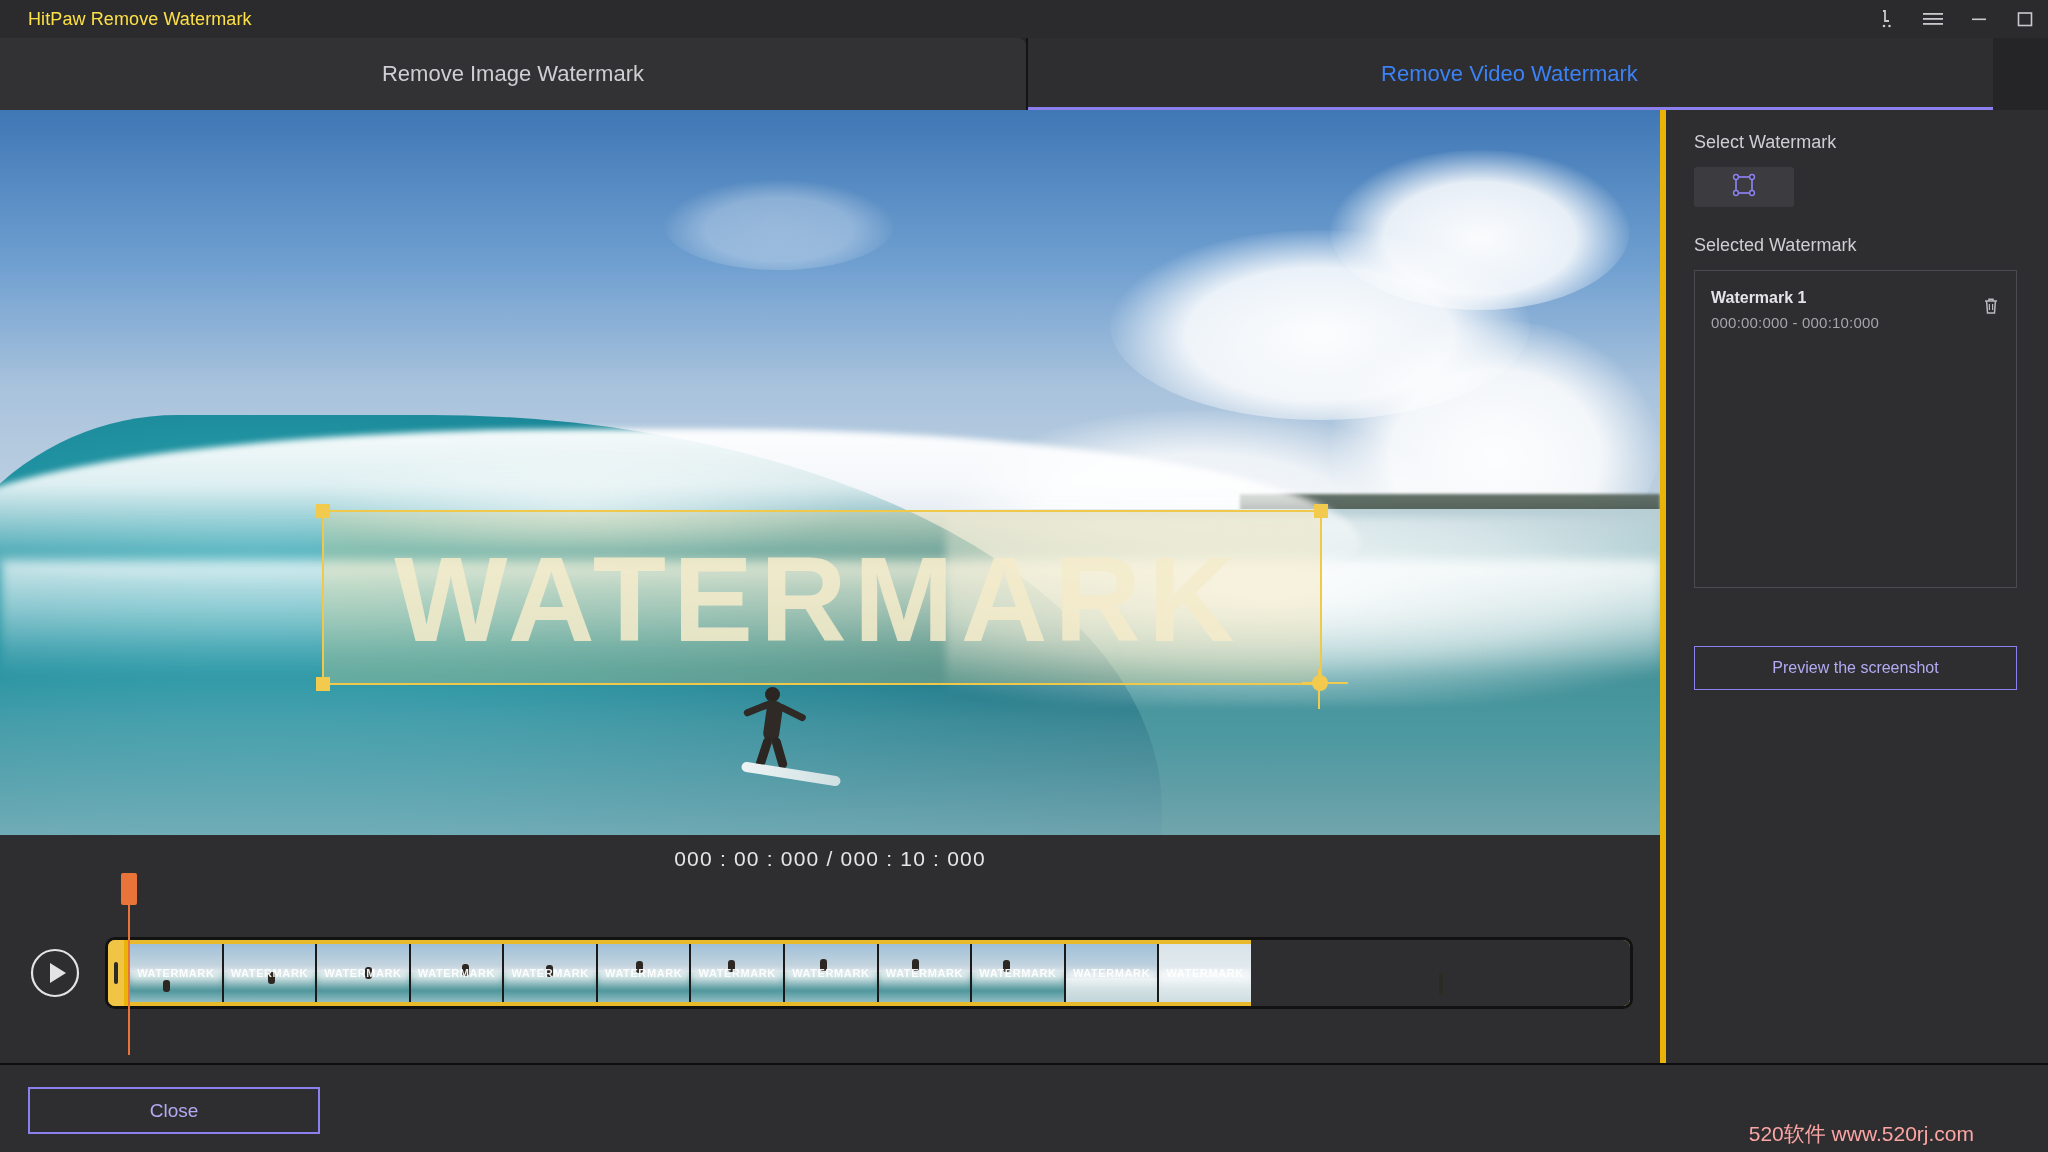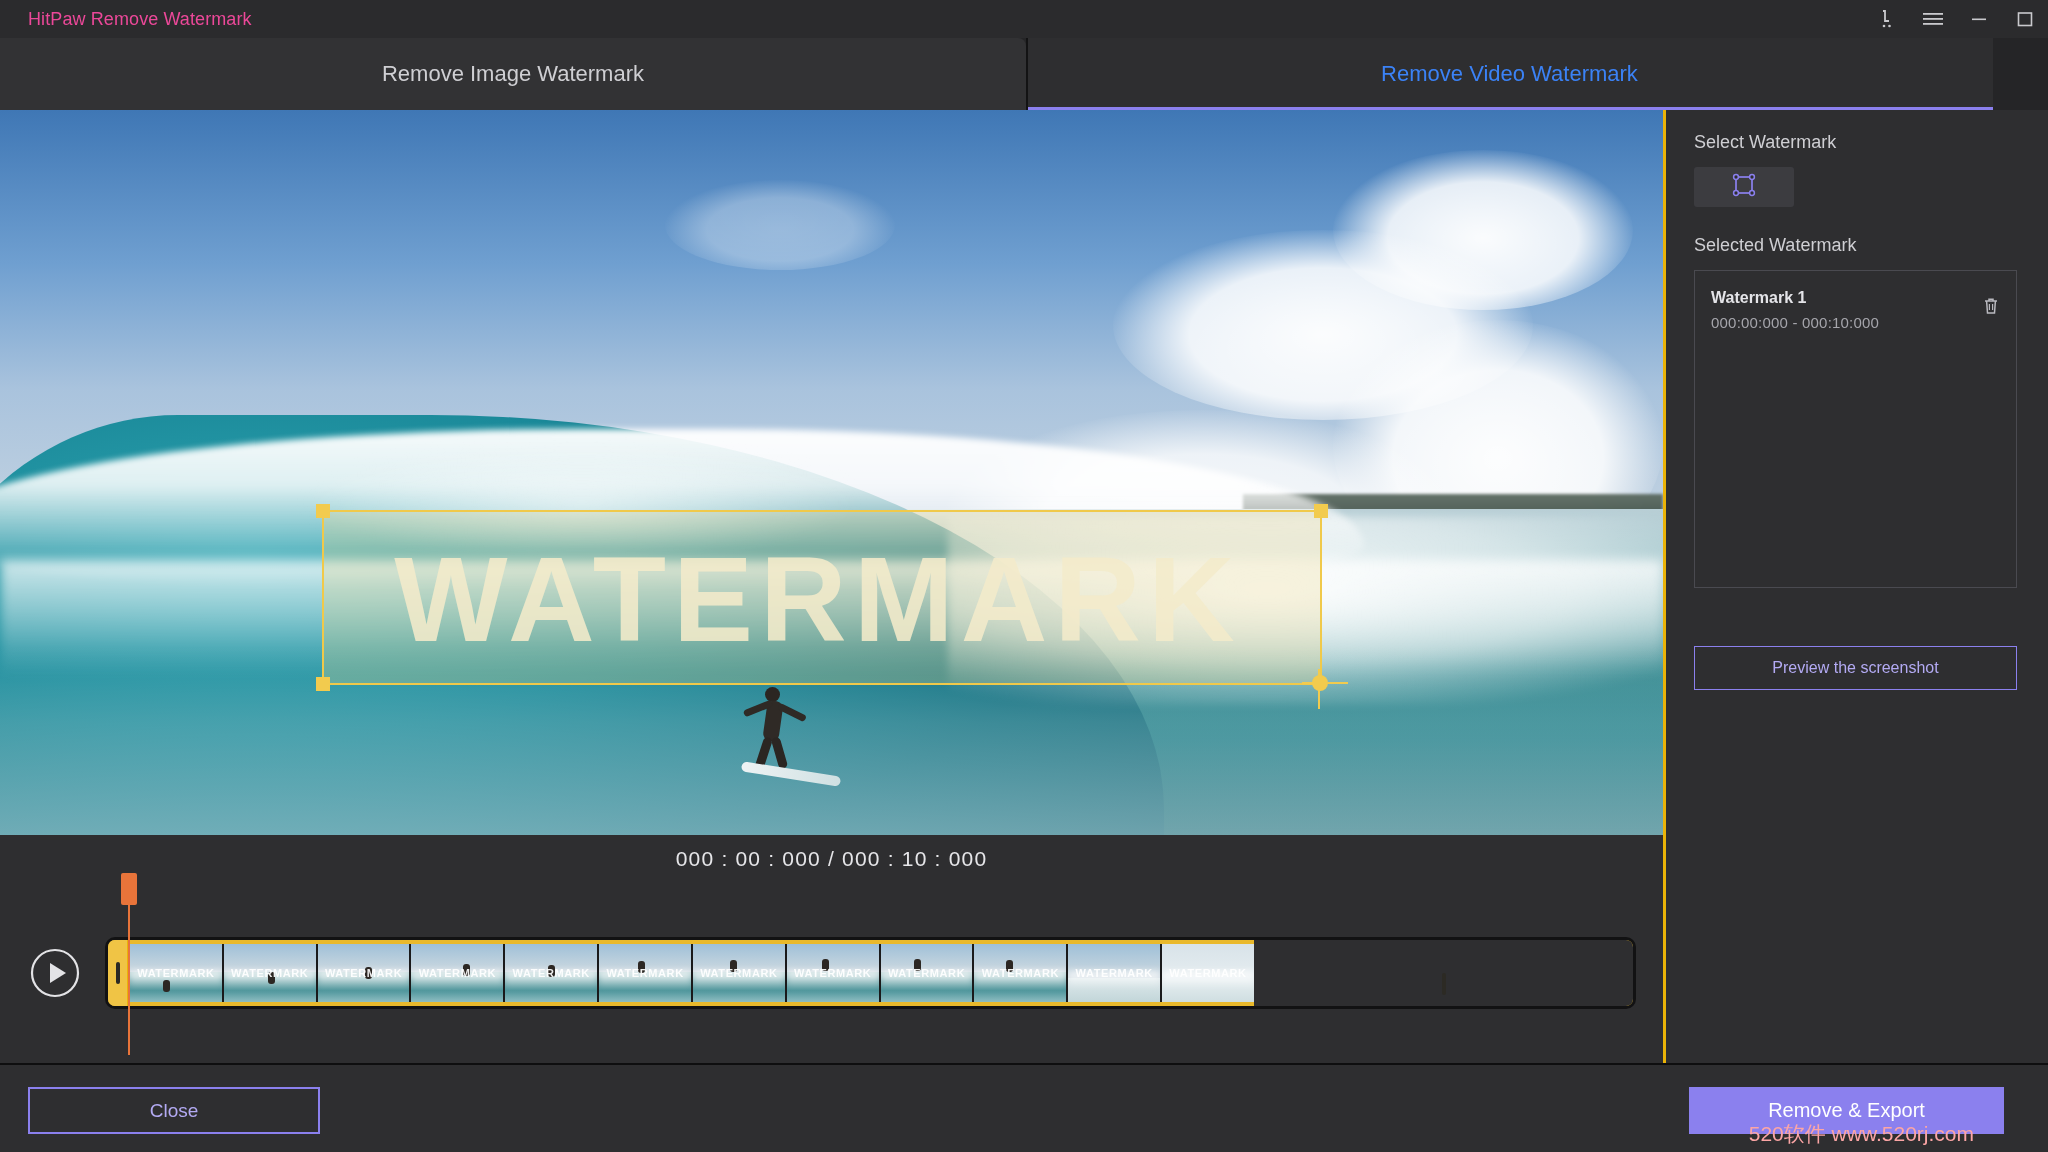--- a/index.html
+++ b/index.html
@@ -22,21 +22,21 @@
     position: relative;
     height: 38px;
     background: #2b2b2d;
     display: flex;
     align-items: center;
     flex: none;
   }
   .titlebar-title {
     margin-left: 28px;
     font-size: 18px;
-    color: #ec4899;
+    color: #fde047;
     letter-spacing: .1px;
   }
   .titlebar-controls {
     position: absolute;
     right: 0; top: 0;
     height: 38px;
     display: flex;
     align-items: center;
   }
   .tb-btn {
@@ -96,21 +96,21 @@
     min-height: 0;
   }
 
   
   .left {
     position: relative;
     width: 1666px;
     display: flex;
     flex-direction: column;
     background: #2e2e30;
-    border-right: 3px solid #eab308;
+    border-right: 6px solid #eab308;
   }
   .video-wrap {
     position: relative;
     height: 725px;
     flex: none;
     background: #000;
     overflow: hidden;
   }
   
   .scene { position: absolute; inset: 0; }
@@ -700,18 +700,15 @@
       <div class="preview-btn">
         <span>Preview the screenshot</span>
       </div>
     </div>
   </div>
 
   <div class="footer">
     <div class="close-btn">
       <span>Close</span>
     </div>
-    <div class="export-btn">
-      <span>Remove &amp; Export</span>
-    </div>
     <div class="site-mark">520软件 www.520rj.com</div>
   </div>
 </div>
 
 </body></html>

